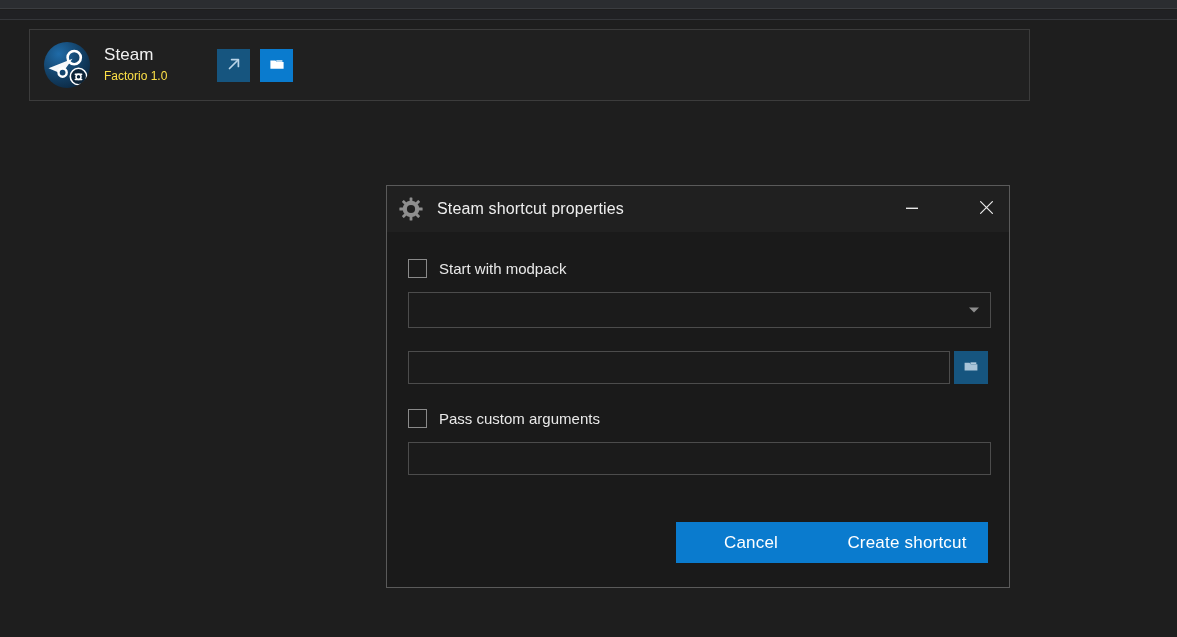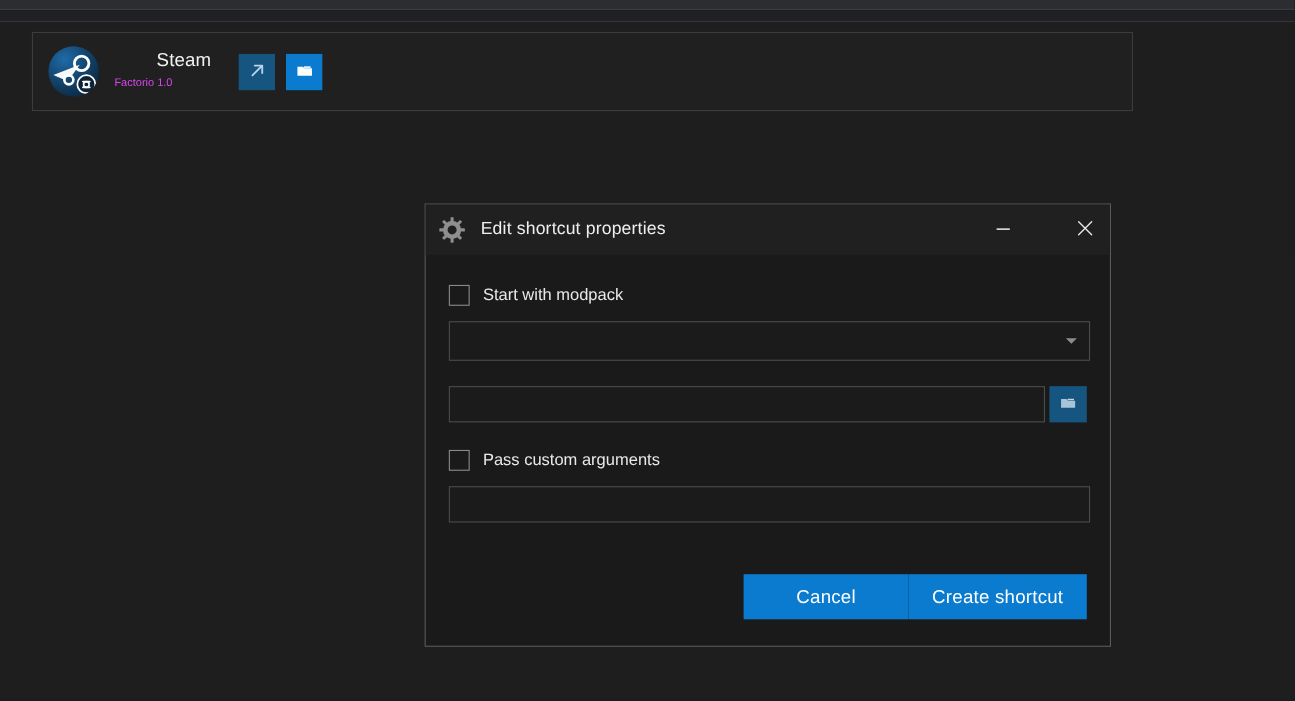--- a/index.html
+++ b/index.html
@@ -63,25 +63,24 @@
     display: flex;
     flex-direction: column;
     justify-content: center;
     min-width: 88px;
   }
   .app-title {
     color: #f1f1f1;
     font-size: 17px;
     line-height: 21px;
     letter-spacing: .1px;
-    text-align: right;
   }
   .app-subtitle {
-    color: #d946ef;
-    font-size: 10px;
+    color: #fde047;
+    font-size: 12px;
     line-height: 20px;
     margin-top: 1px;
   }
 
   .card-actions {
     margin-left: 25px;
     display: flex;
     gap: 10px;
     align-items: center;
   }
@@ -289,21 +288,21 @@
             <rect x="2.4" y="12.6" width="4.2" height="2.8" rx=".5"></rect>
             <rect x="21.4" y="12.6" width="4.2" height="2.8" rx=".5"></rect>
             <rect x="12.6" y="2.4" width="2.8" height="4.2" rx=".5" transform="rotate(45 14 14)"></rect>
             <rect x="12.6" y="21.4" width="2.8" height="4.2" rx=".5" transform="rotate(45 14 14)"></rect>
             <rect x="2.4" y="12.6" width="4.2" height="2.8" rx=".5" transform="rotate(45 14 14)"></rect>
             <rect x="21.4" y="12.6" width="4.2" height="2.8" rx=".5" transform="rotate(45 14 14)"></rect>
           </g>
           <circle cx="14" cy="14" r="4.1" fill="#1f1f1f"></circle>
         </svg>
       </span>
-      <span class="dialog-title">Edit shortcut properties</span>
+      <span class="dialog-title">Steam shortcut properties</span>
       <button class="titlebar-btn min">
         <span>
           <svg width="14" height="14" viewBox="0 0 14 14">
             <rect x="1" y="6.6" width="12" height="1.4" fill="#e8e8e8"></rect>
           </svg>
         </span>
       </button>
       <button class="titlebar-btn close">
         <span>
           <svg width="15" height="15" viewBox="0 0 15 15">

